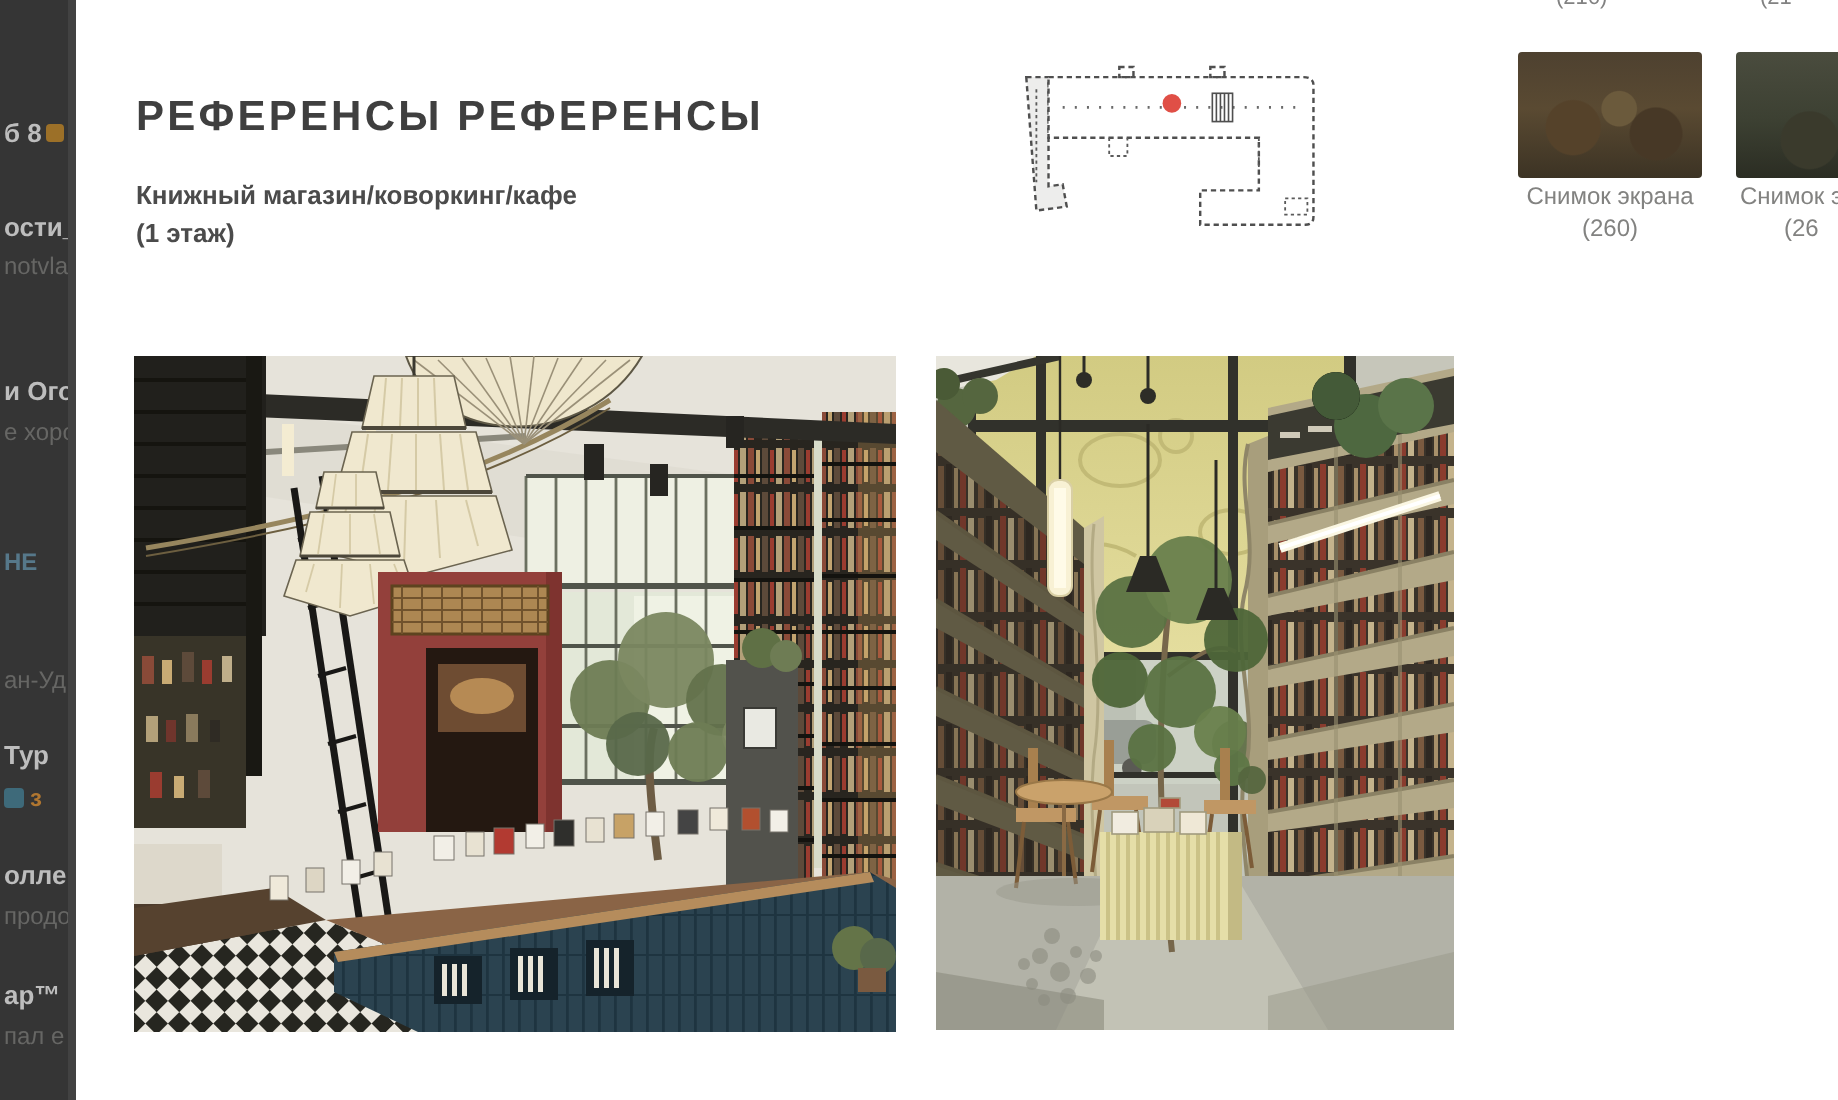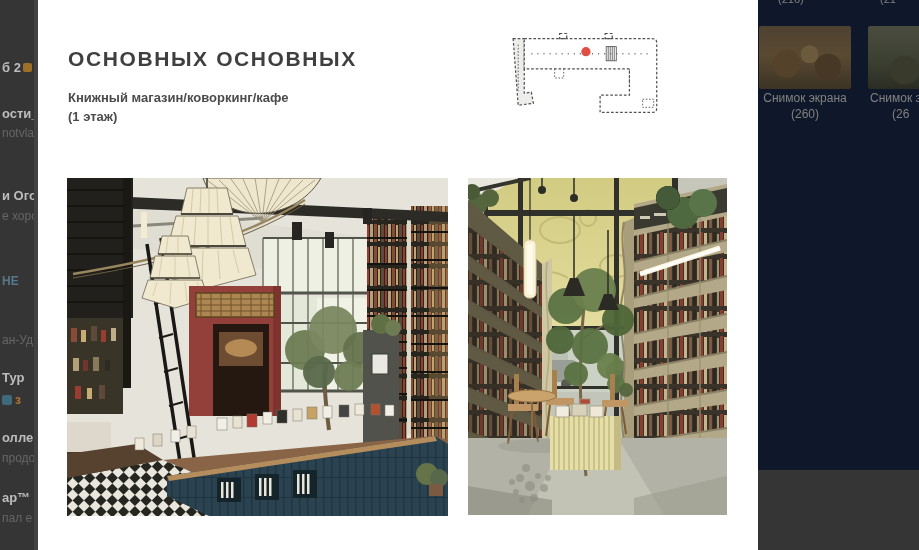--- a/index.html
+++ b/index.html
@@ -24,22 +24,22 @@
   .slide{position:absolute;left:38px;top:0;width:720px;height:550px;background:#ffffff;z-index:3;}
   .slide-title{position:absolute;left:30px;top:33px;font-size:21px;line-height:24px;
     font-weight:700;letter-spacing:1.6px;color:#3f3f3f;}
   .slide-sub{position:absolute;left:30px;top:88px;font-size:13px;line-height:19px;color:#4b4b4b;font-weight:bold;}
   .floorplan{position:absolute;left:463px;top:24px;width:180px;height:110px;}
   .photo{position:absolute;top:178px;}
   .photo-left{left:29px;width:381px;height:338px;}
   .photo-right{left:430px;width:259px;height:337px;}
 
   
-  .files-panel{position:absolute;left:758px;top:0;width:161px;height:470px;
-    background:#0f172a;overflow:hidden;z-index:2;color:#7e7e7e;}
+  .files-panel{position:absolute;left:758px;top:0;width:161px;height:550px;
+    background:#ffffff;overflow:hidden;z-index:2;color:#7e7e7e;}
   .fp-top-label{position:absolute;top:-7px;font-size:11px;color:#828282;}
   .thumb{position:absolute;top:26px;width:92px;height:63px;border-radius:2px;overflow:hidden;}
   .thumb-1{left:1px;background:
      radial-gradient(circle at 30% 60%, #55422a 0 18%, transparent 19%),
      radial-gradient(circle at 55% 45%, #6b5a3c 0 14%, transparent 15%),
      radial-gradient(circle at 75% 65%, #473826 0 16%, transparent 17%),
      linear-gradient(180deg,#4e4130 0%,#5a4a32 45%,#3c3324 100%);}
   .thumb-2{left:110px;background:
      radial-gradient(circle at 40% 70%, #3a3a2c 0 20%, transparent 21%),
      linear-gradient(180deg,#4a4c3e 0%,#3c4032 55%,#2b2d23 100%);}
@@ -48,41 +48,41 @@
   .fp-cap-2{left:110px;top:90px;width:120px;text-align:left;padding-left:2px;}
   .fp-cap-2 .cnt{padding-left:22px;}
 </style>
 </head>
 <body>
 
 <div class="stage">
 
   <aside class="sidebar-left">
     <div class="sb-row" style="top:58px">
-      <span class="sb-bold">б 2</span><span class="emoji-dot"></span><span class="sb-bold">1</span>
+      <span class="sb-bold">б 8</span><span class="emoji-dot"></span><span class="sb-bold">1</span>
     </div>
     <div class="sb-row sb-bold" style="top:106px">ости_</div>
     <div class="sb-row sb-faint" style="top:126px">notvla</div>
     <div class="sb-row sb-bold" style="top:188px">и Ого</div>
     <div class="sb-row sb-faint" style="top:209px">е хоро</div>
     <div class="sb-row sb-link" style="top:274px">НЕ</div>
     <div class="sb-row sb-faint" style="top:333px">ан-Уд</div>
     <div class="sb-row sb-bold" style="top:370px">Тур</div>
     <div class="sb-row" style="top:390px">
       <span class="mini-thumb"></span><span class="sb-orange">з</span>
     </div>
     <div class="sb-row sb-bold" style="top:430px">оллег</div>
     <div class="sb-row sb-faint" style="top:451px">продол</div>
     <div class="sb-row sb-bold" style="top:490px">ар™</div>
     <div class="sb-row sb-faint" style="top:511px">пал е</div>
   </aside>
 
   <main class="slide">
     <h1 class="slide-title">
-      <span>ОСНОВНЫХ ОСНОВНЫХ</span><br>
+      <span>РЕФЕРЕНСЫ РЕФЕРЕНСЫ</span><br>
     </h1>
     <div class="slide-sub">
       <span>Книжный магазин/коворкинг/кафе</span><br>
       <span>(1 этаж)</span>
     </div>
 
     <svg class="floorplan" viewBox="0 0 178 108">
       <g fill="none" stroke="#4f4f4f" stroke-width="1.2" stroke-dasharray="2.6 1.9">
         <path d="M12,14 L23,14 L23,68 L30,67 L32,78 L17,80 Z" fill="#ededec"></path>
         <path d="M23,14 H149 Q154,14 154,18 V83 Q154,87 150,87 H98 V70 H127 V44 H23 Z" fill="#ffffff"></path>

